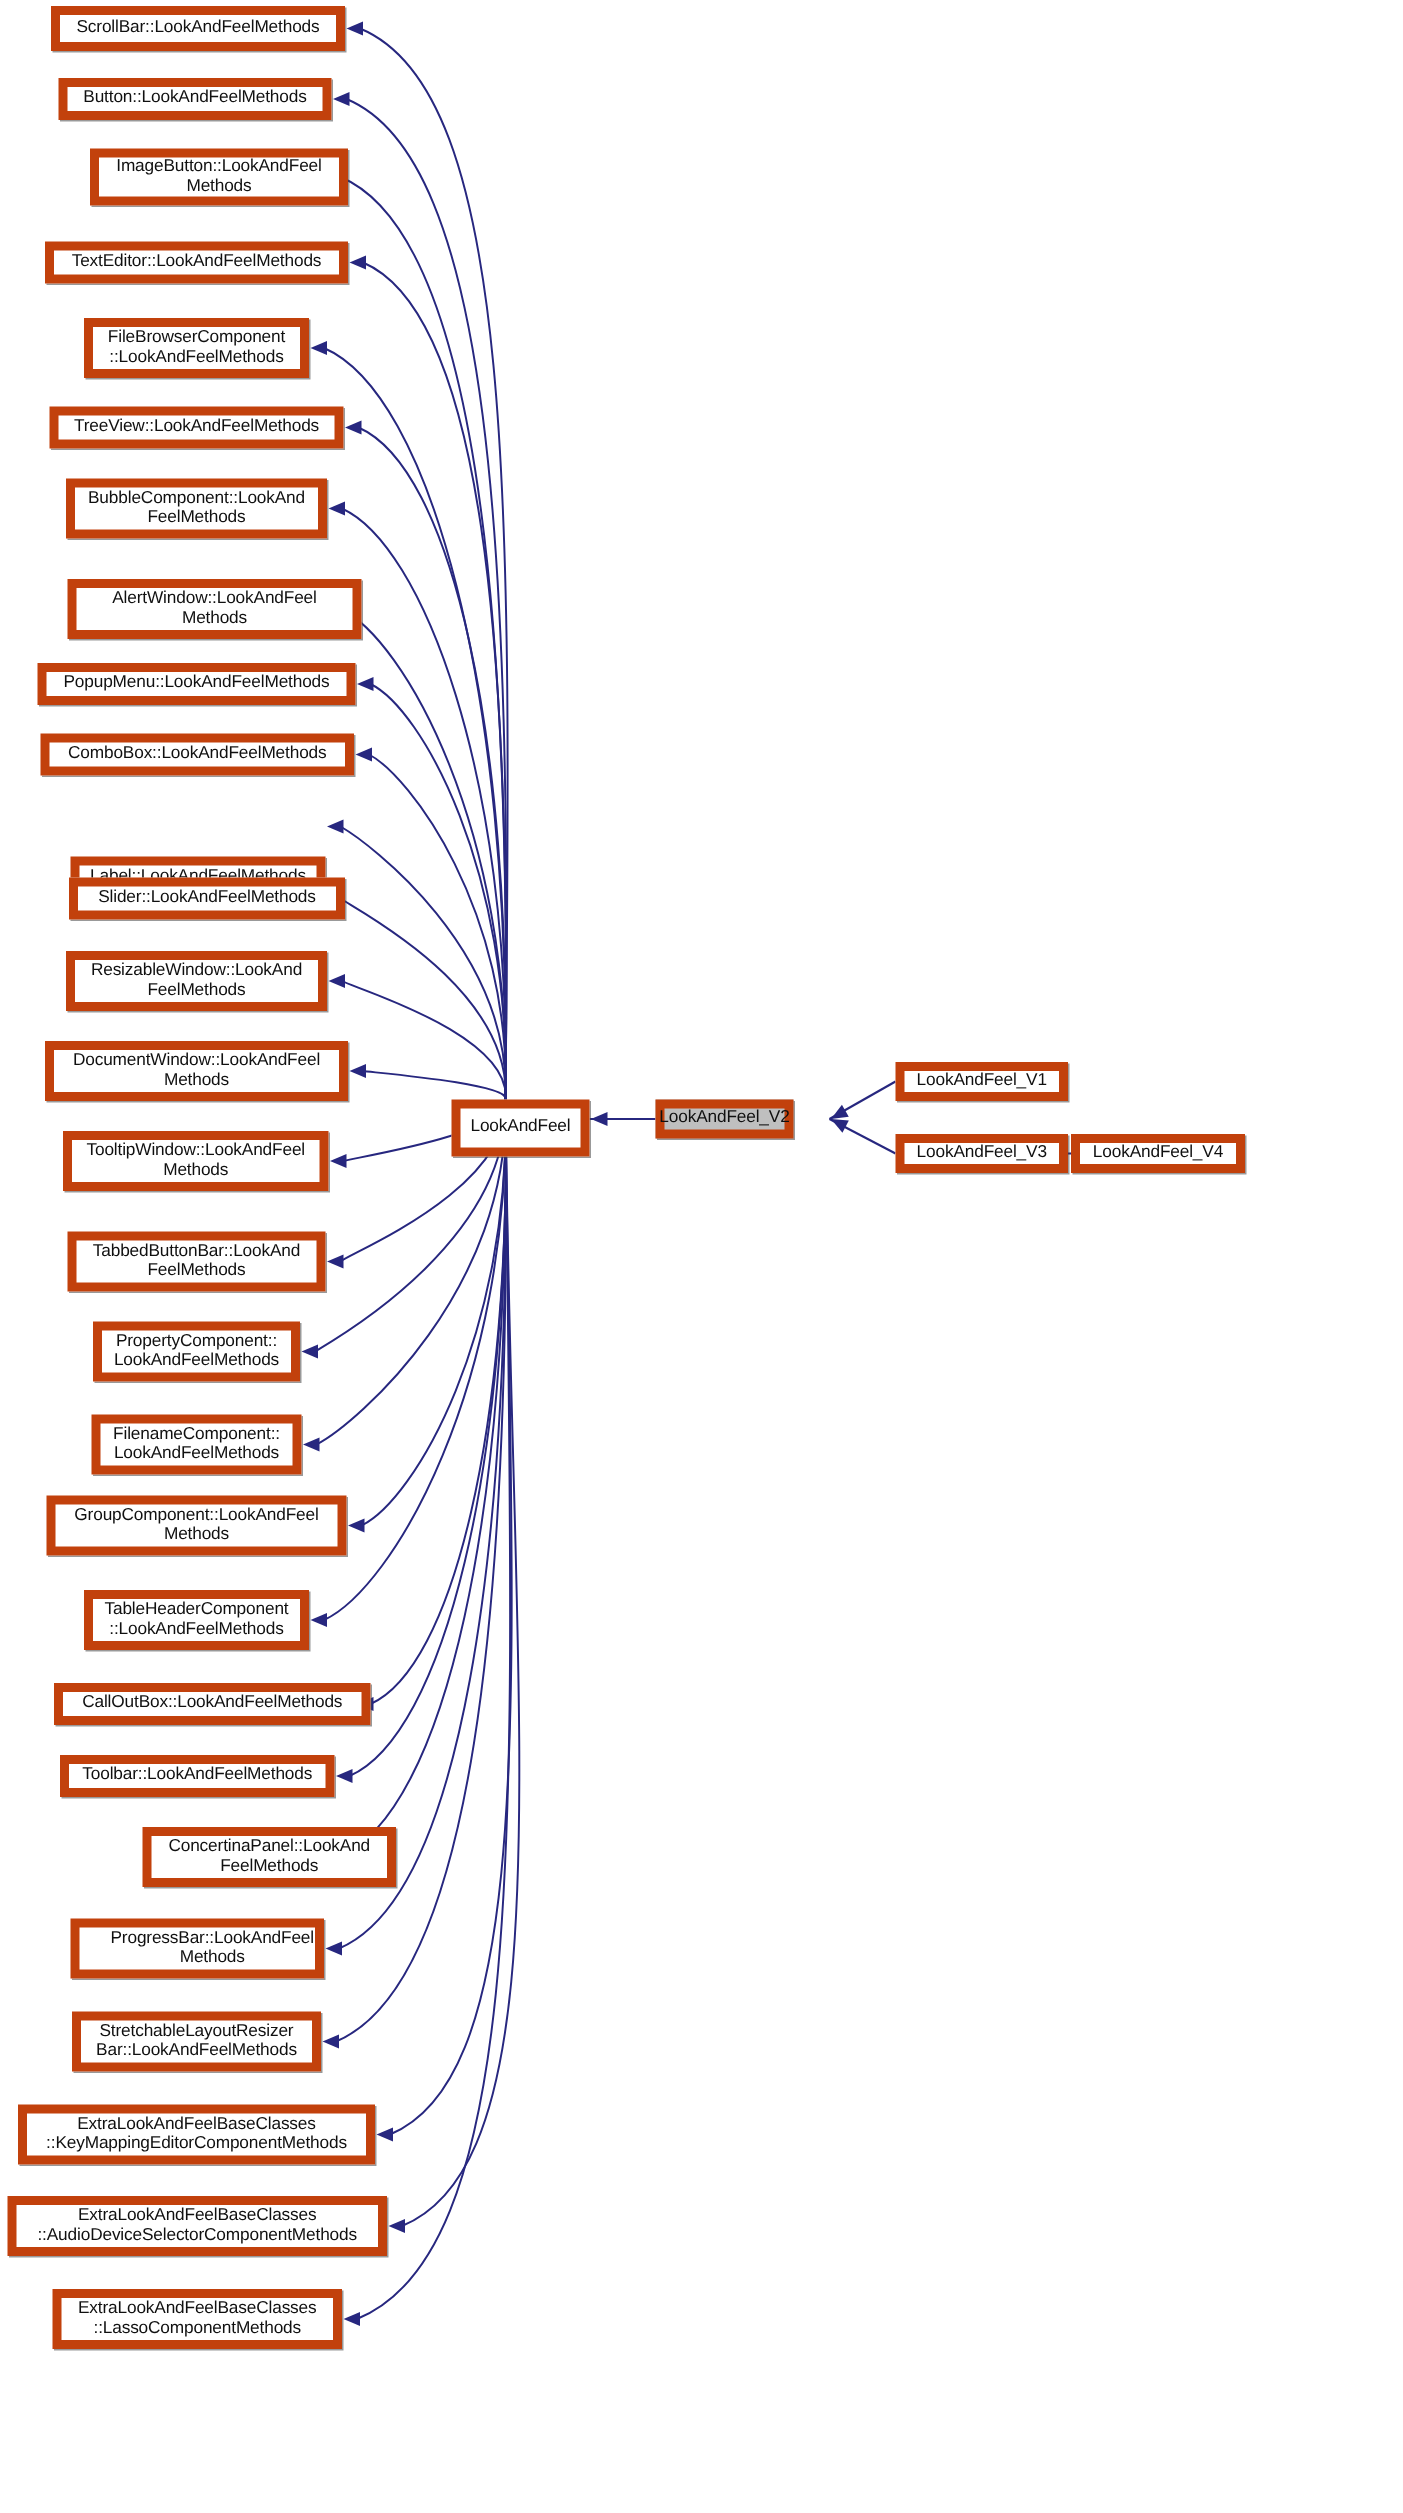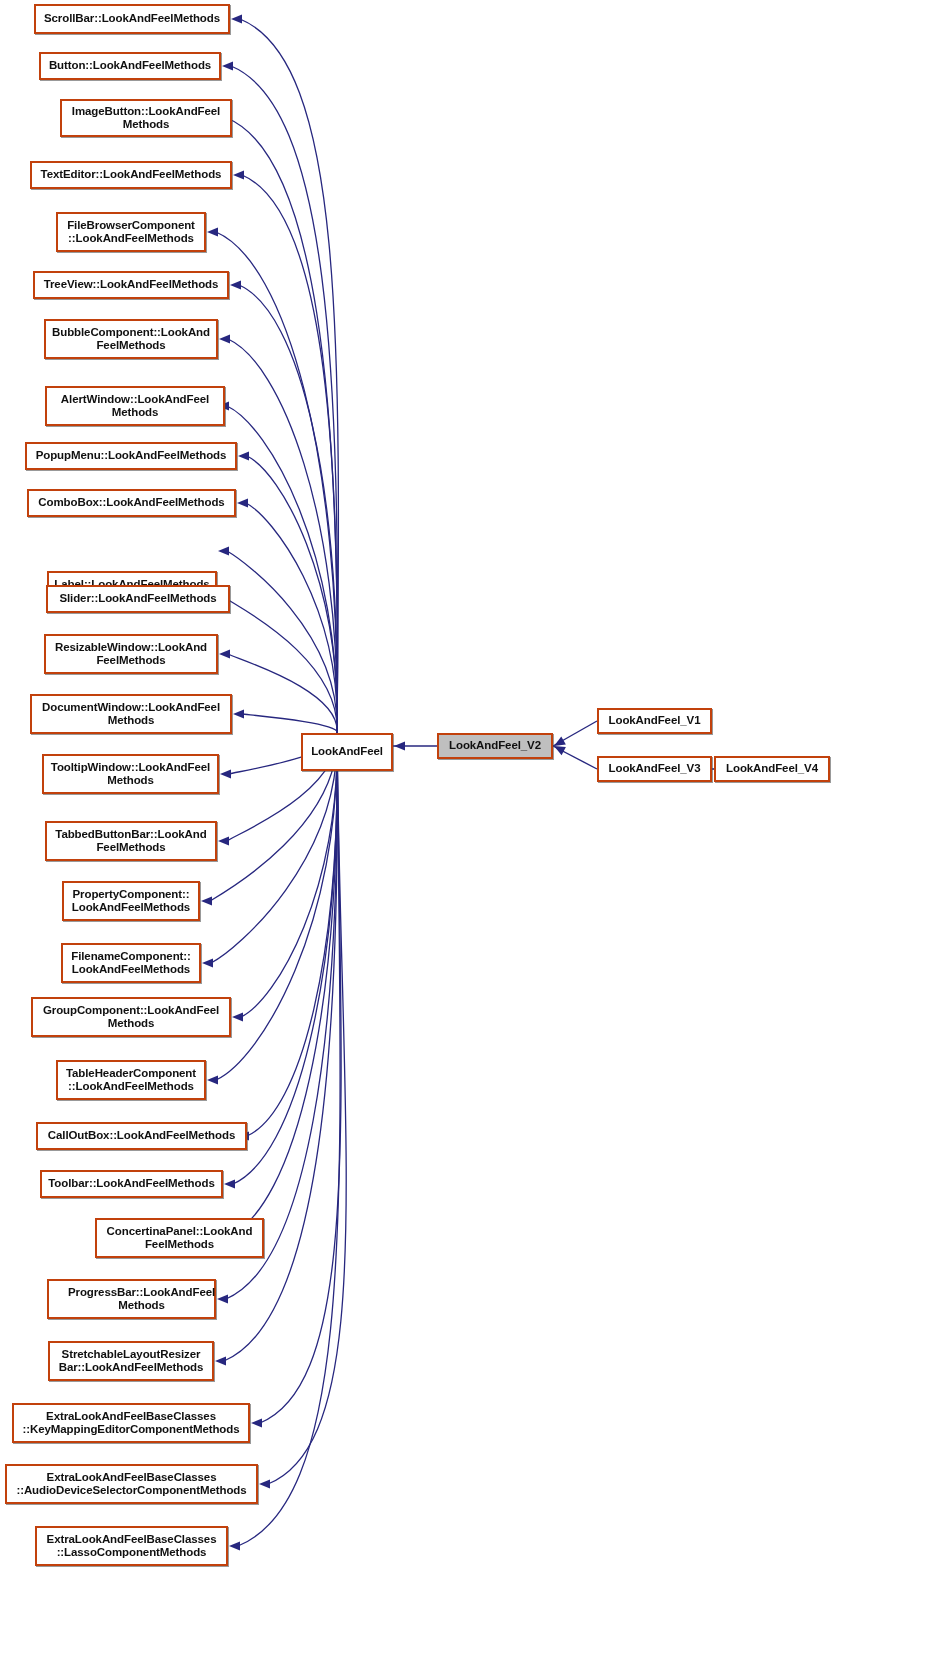--- a/index.html
+++ b/index.html
@@ -20,34 +20,33 @@
     position: absolute;
     left: 0;
     top: 0;
     width: 935px;
     height: 1675px;
     pointer-events: none;
   }
   .node {
     position: absolute;
     box-sizing: border-box;
-    border: 2px solid #c2410c;
+    border: 6px solid #c2410c;
     background: #ffffff;
     color: #101010;
     font-size: 11.5px;
     line-height: 13.5px;
     text-align: center;
     display: flex;
     align-items: center;
     justify-content: center;
     white-space: pre-line;
     letter-spacing: -0.1px;
     box-shadow: 1px 1px 0 0 rgba(70,70,70,0.55);
     z-index: 2;
-    font-weight: bold;
   }
   .node.highlight {
     background: #bfbfbf;
   }
 </style>
 </head>
 <body>
 
 <div id="diagram">
   <svg id="edges" width="935" height="1675" viewBox="0 0 935 1675">
@@ -120,21 +119,21 @@
       <div class="node" style="left: 34px; top: 4px; width: 196px; height: 30px;">ScrollBar::LookAndFeelMethods</div>
       <div class="node" style="left: 39px; top: 52px; width: 182px; height: 28px;">Button::LookAndFeelMethods</div>
       <div class="node" style="left: 45px; top: 99px; width: 172px; height: 38px; margin-left: 15px;">ImageButton::LookAndFeel
 Methods</div>
       <div class="node" style="left: 30px; top: 161px; width: 202px; height: 28px;">TextEditor::LookAndFeelMethods</div>
       <div class="node" style="left: 56px; top: 212px; width: 150px; height: 40px;">FileBrowserComponent
 ::LookAndFeelMethods</div>
       <div class="node" style="left: 33px; top: 271px; width: 196px; height: 28px;">TreeView::LookAndFeelMethods</div>
       <div class="node" style="left: 44px; top: 319px; width: 174px; height: 40px;">BubbleComponent::LookAnd
 FeelMethods</div>
-      <div class="node" style="left: 45px; top: 386px; width: 180px; height: 40px;">AlertWindow::LookAndFeel
+      <div class="node" style="left: 45px; top: 386px; width: 196px; height: 40px;">AlertWindow::LookAndFeel
 Methods</div>
       <div class="node" style="left: 25px; top: 442px; width: 212px; height: 28px;">PopupMenu::LookAndFeelMethods</div>
       <div class="node" style="left: 27px; top: 489px; width: 209px; height: 28px;">ComboBox::LookAndFeelMethods</div>
       <div class="node" style="left: 47px; top: 537px; width: 170px; height: 28px; margin-top: 34px;">Label::LookAndFeelMethods</div>
       <div class="node" style="left: 46px; top: 585px; width: 184px; height: 28px;">Slider::LookAndFeelMethods</div>
       <div class="node" style="left: 44px; top: 634px; width: 174px; height: 40px;">ResizableWindow::LookAnd
 FeelMethods</div>
       <div class="node" style="left: 30px; top: 694px; width: 202px; height: 40px;">DocumentWindow::LookAndFeel
 Methods</div>
       <div class="node" style="left: 42px; top: 754px; width: 177px; height: 40px;">TooltipWindow::LookAndFeel
@@ -157,18 +156,18 @@
 Methods</div>
       <div class="node" style="left: 48px; top: 1341px; width: 166px; height: 40px;">StretchableLayoutResizer
 Bar::LookAndFeelMethods</div>
       <div class="node" style="left: 12px; top: 1403px; width: 238px; height: 40px;">ExtraLookAndFeelBaseClasses
 ::KeyMappingEditorComponentMethods</div>
       <div class="node" style="left: 5px; top: 1464px; width: 253px; height: 40px;">ExtraLookAndFeelBaseClasses
 ::AudioDeviceSelectorComponentMethods</div>
       <div class="node" style="left: 35px; top: 1526px; width: 193px; height: 40px;">ExtraLookAndFeelBaseClasses
 ::LassoComponentMethods</div>
       <div class="node" style="left: 301px; top: 733px; width: 92px; height: 38px;">LookAndFeel</div>
-      <div class="node highlight" style="left: 437px; top: 733px; width: 116px; height: 26px;">LookAndFeel_V2</div>
+      <div class="node highlight" style="left: 437px; top: 733px; width: 92px; height: 26px;">LookAndFeel_V2</div>
       <div class="node" style="left: 597px; top: 708px; width: 115px; height: 26px;">LookAndFeel_V1</div>
       <div class="node" style="left: 597px; top: 756px; width: 115px; height: 26px;">LookAndFeel_V3</div>
       <div class="node" style="left: 714px; top: 756px; width: 116px; height: 26px;">LookAndFeel_V4</div>
     </div>
 </div>
 
 </body></html>

